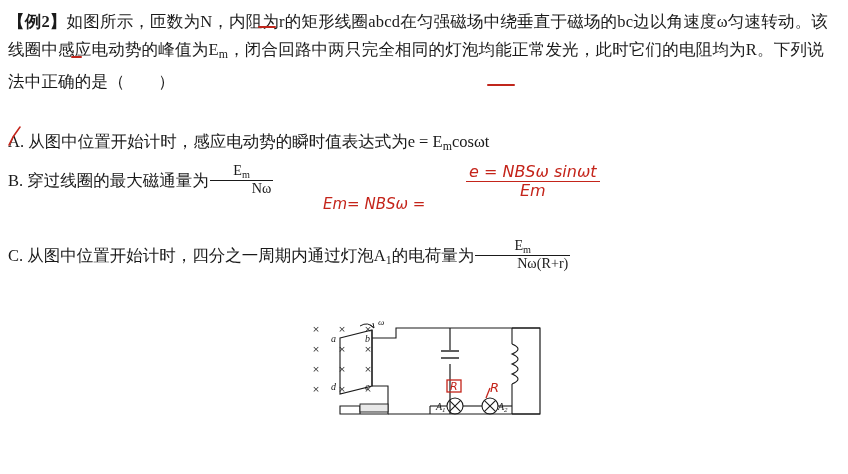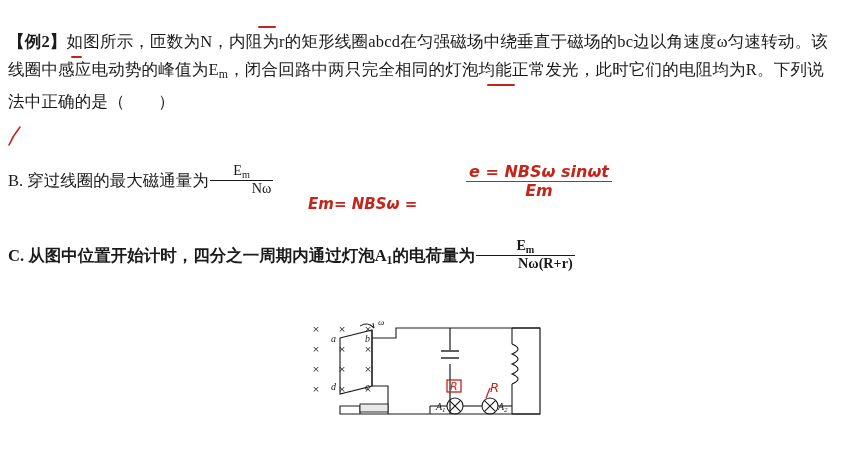--- a/index.html
+++ b/index.html
@@ -20,32 +20,31 @@
     inset: 0;
   }
   .stem {
     position: absolute;
     left: 8px;
     top: 8px;
     width: 828px;
     font-size: 16.5px;
     line-height: 28px;
     letter-spacing: 0.2px;
-    margin-top: 20px;
   }
   .stem b { font-weight: bold; }
   .opt {
     position: absolute;
     font-size: 16.5px;
     line-height: 24px;
     left: 8px;
   }
   #optA { top: 130px; }
   #optB { top: 163px; }
-  #optC { top: 238px; font-weight: bold; }
+  #optC { top: 238px; }
   #optD { top: 292px; }
 
   .frac {
     display: inline-block;
     vertical-align: -0.55em;
     text-align: center;
     line-height: 1.12;
     font-size: 0.86em;
     margin: 0 1px;
   }
@@ -71,21 +70,20 @@
   .uline.thin { height: 1.6px; }
 
   
   .hand {
     position: absolute;
     color: #c4241a;
     font-family: "DejaVu Sans", sans-serif;
     font-style: italic;
     font-size: 15px;
     white-space: nowrap;
-    font-weight: bold;
   }
   .hand.big { font-size: 16px; }
   .hand .hfrac {
     display: inline-block;
     text-align: center;
     vertical-align: -0.5em;
     line-height: 1.1;
   }
   .hand .hfrac .n {
     display: block;
@@ -120,39 +118,43 @@
 <div class="page">
 
   <div class="stem">
     <b>【例2】</b><span>如图所示，匝数为N，内阻为r的矩形线圈abcd在匀强磁场中绕垂直于磁场的bc边以角速度ω匀速转动。该线圈中感应电动势的峰值为E</span><span class="sub">m</span><span>，闭合回路中两只完全相同的灯泡均能正常发光，此时它们的电阻均为R。下列说法中正确的是（　　）</span>
   </div>
 
   <div class="uline" style="left:258px; top:26px; width:18px;"></div>
   <div class="uline thin" style="left:71px; top:56px; width:11px;"></div>
   <div class="uline" style="left:487px; top:84px; width:28px;"></div>
 
+  <div class="opt" id="optA">
+    <span>A</span>.
+    <span>从图中位置开始计时，感应电动势的瞬时值表达式为e = E</span><span class="sub">m</span><span>cosωt</span>
+  </div>
 
   <div class="amark">
     <svg width="16" height="20" viewBox="0 0 16 20">
       <path d="M13 1 C9 6, 5 12, 2 19" stroke="#c4241a" stroke-width="1.6" fill="none" stroke-linecap="round"></path>
     </svg>
   </div>
 
   <div class="opt" id="optB">
     <span>B</span>.
     <span>穿过线圈的最大磁通量为</span><span class="frac"><span class="num"><span>E</span><span class="sub">m</span></span><span class="den">Nω</span></span>
   </div>
 
   <div class="opt" id="optC">
     <span>C</span>.
     <span>从图中位置开始计时，四分之一周期内通过灯泡A</span><span class="sub">1</span><span>的电荷量为</span><span class="frac"><span class="num"><span>E</span><span class="sub">m</span></span><span class="den">Nω(R+r)</span></span>
   </div>
 
 
-  <div class="hand" style="left:308px; top:195px;">Em= NBSω =</div>
+  <div class="hand" style="left:323px; top:195px;">Em= NBSω =</div>
 
   <div class="hand big" style="left:466px; top:163px;">
     <span>
       <span class="hfrac">
         <span class="n">e = NBSω sinωt</span>
         <span class="d">Em</span>
       </span>
     </span>
   </div>
 

